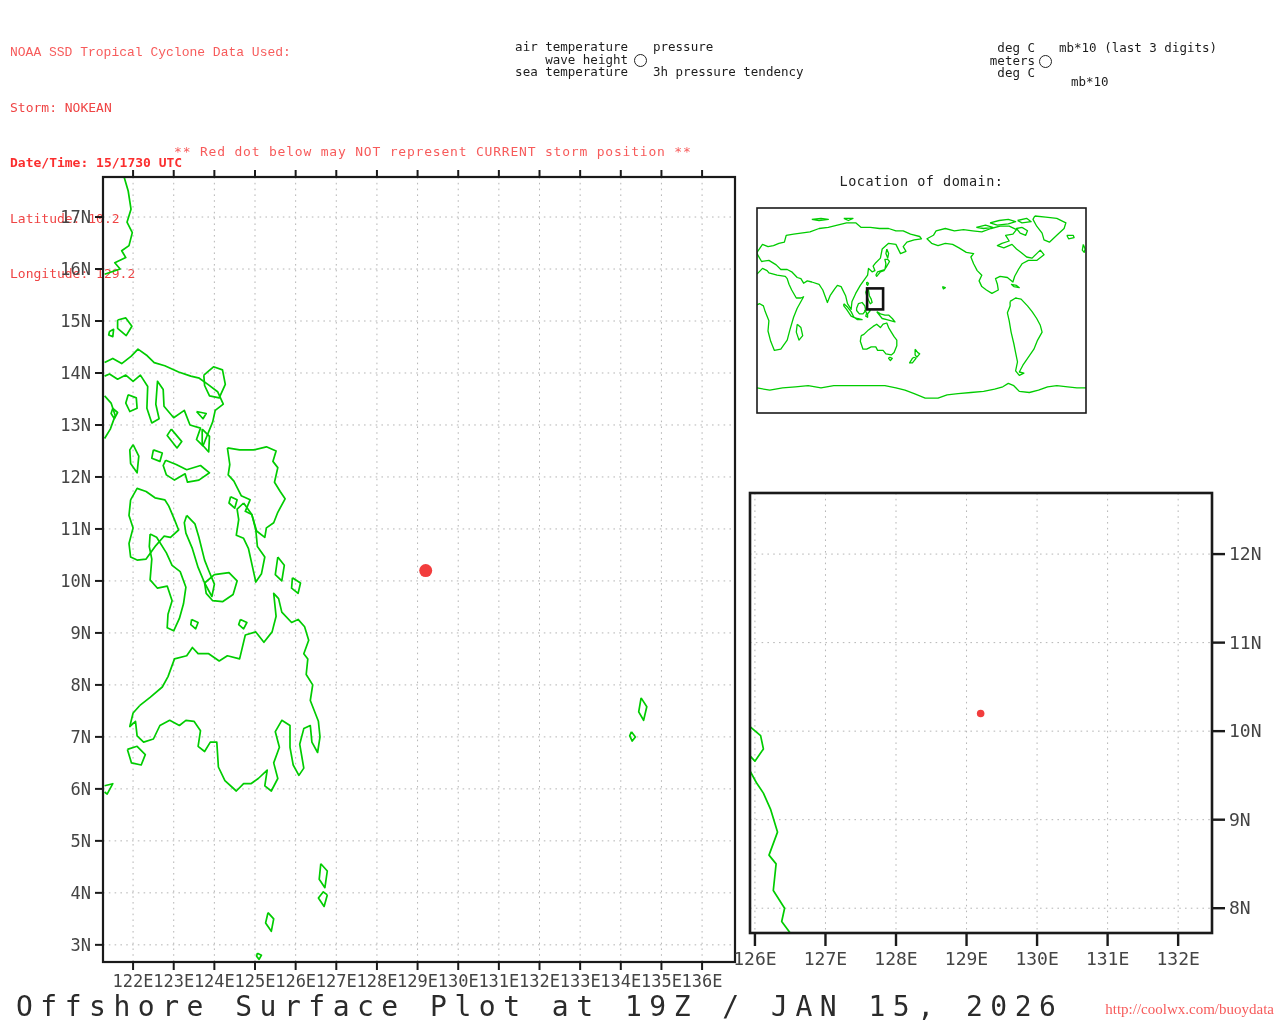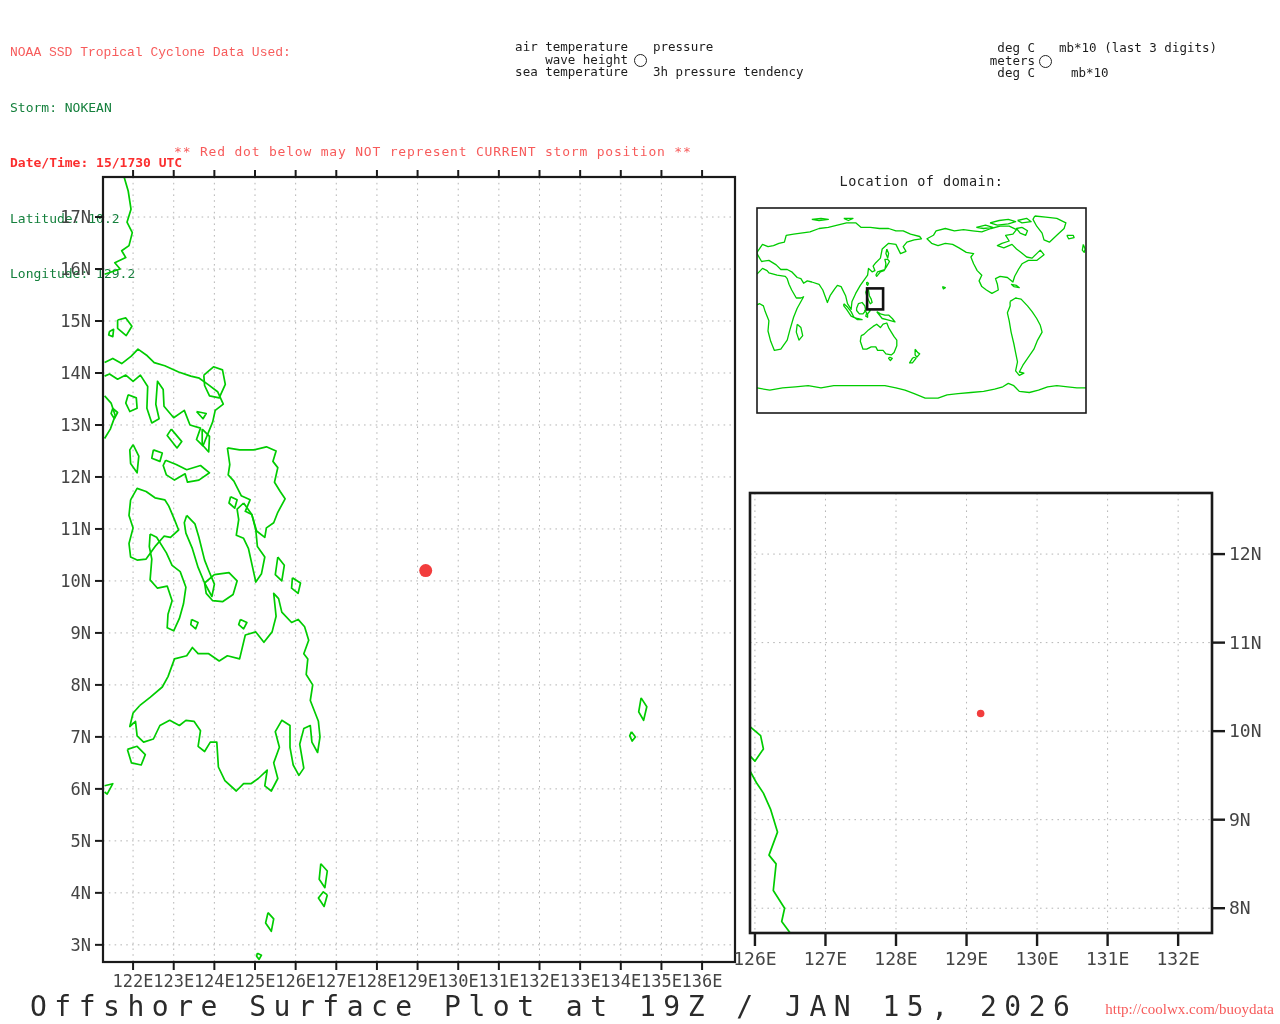--- a/index.html
+++ b/index.html
@@ -1,19 +1,19 @@
 <!DOCTYPE html>
 <html><head>
 <meta charset="utf-8">
 <style>
   html,body{margin:0;padding:0;background:#fff;}
   #root{position:relative;width:1280px;height:1024px;background:#ffffff;
         font-family:"DejaVu Sans Mono",monospace;overflow:hidden;}
   .abs{position:absolute;white-space:pre;}
-  .storm-line{font-size:13px;line-height:17.2px;color:#15803d;}
+  .storm-line{font-size:13px;line-height:17.2px;color:#ef4444;}
   .salmon{color:#f75b5b;font-family:Liberation Mono, monospace;}
   .boldred{color:#fb2e2e;font-weight:bold;}
   .caution{font-size:21px;letter-spacing:0.6px;color:#f75b5b;}
   .leg{font-size:12.5px;color:#1c1c1c;line-height:12.5px;}
   .leg-r{text-align:right;}
   .circ{position:absolute;width:13px;height:13px;border:1.4px solid #222;
         border-radius:50%;background:transparent;box-sizing:border-box;}
   .warn{font-size:13px;letter-spacing:0.8px;color:#f75b5b;}
   .inset-title{font-size:13.5px;color:#222;text-align:center;letter-spacing:0.5px;}
   .footer-title{font-size:28px;letter-spacing:7.5px;color:#2b2b2b;}
@@ -42,21 +42,21 @@
     <div class="abs leg" style="left:653px;top:41px;">pressure</div>
     <div class="abs leg" style="left:653px;top:66px;">3h pressure tendency</div>
   </div>
 
   <div>
     <div class="abs leg leg-r" style="left:880px;top:42px;width:155px;">deg C</div>
     <div class="abs leg leg-r" style="left:880px;top:54.5px;width:155px;">meters</div>
     <div class="abs leg leg-r" style="left:880px;top:67px;width:155px;">deg C</div>
     <div class="circ" style="left:1039px;top:54.5px;"></div>
     <div class="abs leg" style="left:1059px;top:42px;">mb*10 (last 3 digits)</div>
-    <div class="abs leg" style="left:1059px;top:67px;padding-left:12px;">mb*10</div>
+    <div class="abs leg" style="left:1059px;top:76px;padding-left:12px;">mb*10</div>
   </div>
 
   <div class="abs warn" style="left:174px;top:144px;">** Red dot below may NOT represent CURRENT storm position **</div>
 
   <div class="abs inset-title" style="left:757px;top:173px;width:329px;">Location of domain:</div>
 
   <svg id="maps" width="1280" height="1024">
       <defs>
         <clipPath id="clipWorld">
           <rect x="757" y="208" width="329" height="205"></rect>
@@ -280,16 +280,16 @@
       <text x="1229" y="825.6800804828973" text-anchor="start" fill="#444444" font-family="&quot;DejaVu Sans Mono&quot;, monospace" font-size="18">9N</text>
       <line x1="1212" y1="731.1488933601609" x2="1225" y2="731.1488933601609" stroke="#1a1a1a" stroke-width="2.4"></line>
       <text x="1229" y="737.1488933601609" text-anchor="start" fill="#444444" font-family="&quot;DejaVu Sans Mono&quot;, monospace" font-size="18">10N</text>
       <line x1="1212" y1="642.6177062374245" x2="1225" y2="642.6177062374245" stroke="#1a1a1a" stroke-width="2.4"></line>
       <text x="1229" y="648.6177062374245" text-anchor="start" fill="#444444" font-family="&quot;DejaVu Sans Mono&quot;, monospace" font-size="18">11N</text>
       <line x1="1212" y1="554.0865191146881" x2="1225" y2="554.0865191146881" stroke="#1a1a1a" stroke-width="2.4"></line>
       <text x="1229" y="560.0865191146881" text-anchor="start" fill="#444444" font-family="&quot;DejaVu Sans Mono&quot;, monospace" font-size="18">12N</text>
       <circle cx="980.6473282442741" cy="713.4426559356137" r="3.8" fill="#f23d3d"></circle>
     </svg>
 
-  <div class="abs footer-title" style="left:16px;top:990px;margin-left:14px;">Offshore Surface Plot at 19Z / JAN 15, 2026</div>
+  <div class="abs footer-title" style="left:16px;top:990px;">Offshore Surface Plot at 19Z / JAN 15, 2026</div>
   <div class="abs url" style="left:1006px;top:1001px;width:268px;font-family:Liberation Serif, serif;">http://coolwx.com/buoydata</div>
 
 </div>
 
 </body></html>

